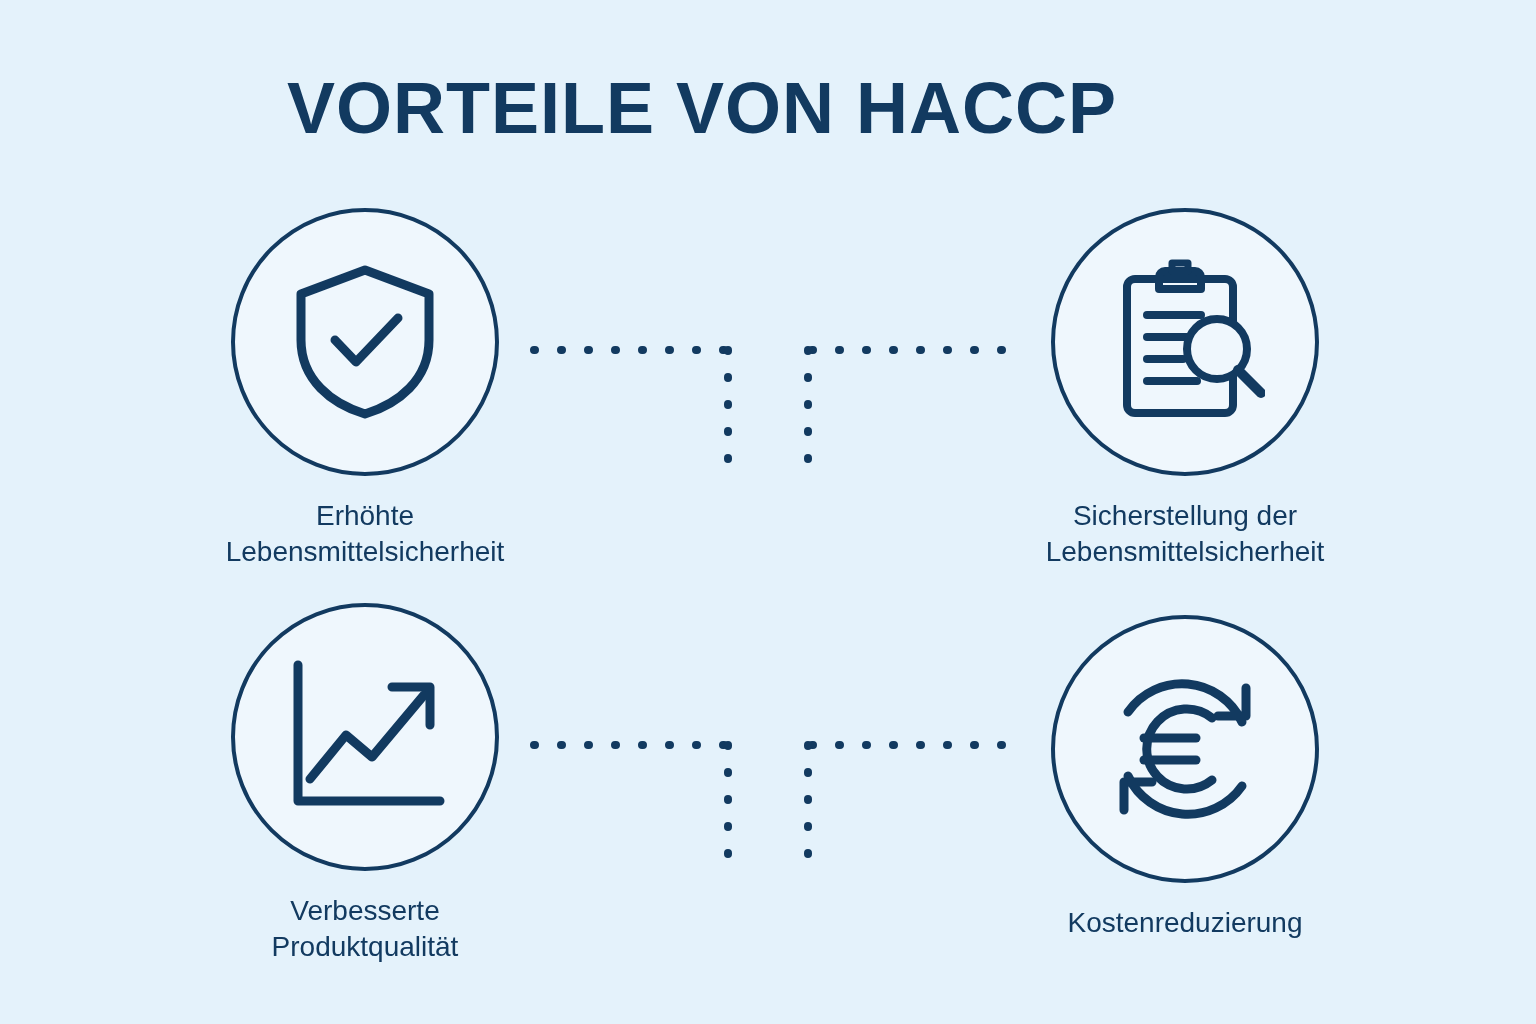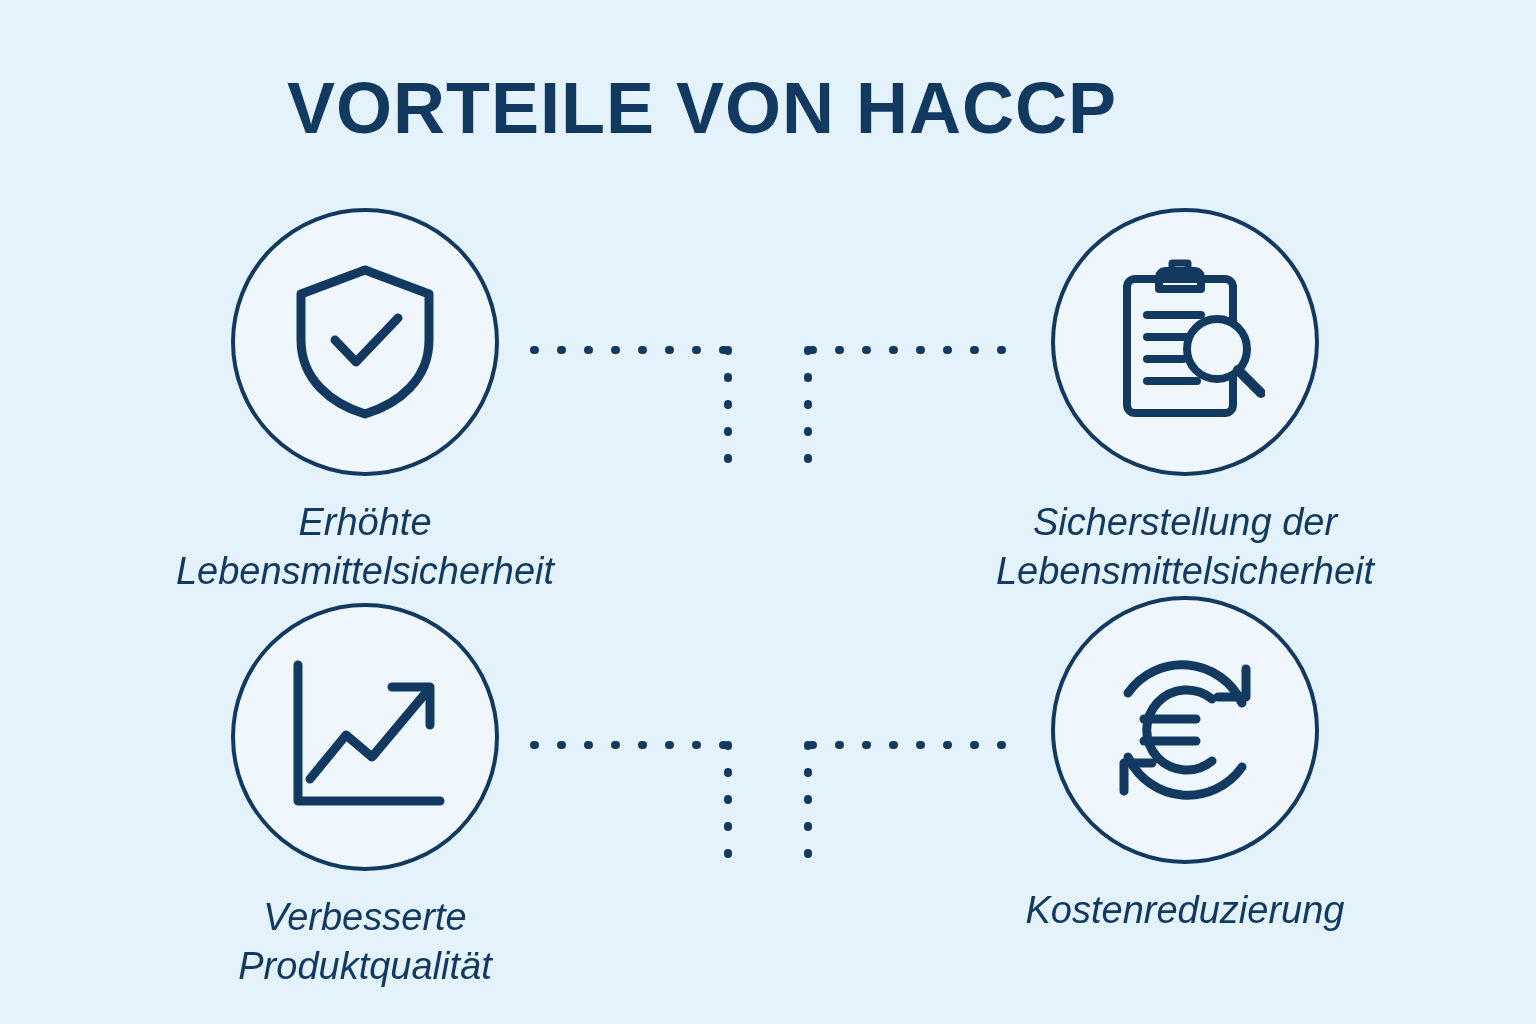--- a/index.html
+++ b/index.html
@@ -48,34 +48,33 @@
     display: flex;
     align-items: center;
     justify-content: center;
     box-sizing: border-box;
   }
   .circle svg {
     display: block;
   }
   .caption {
     margin-top: 22px;
-    font-size: 38px;
+    font-size: 28px;
     line-height: 1.28;
     color: #123a60;
     font-family: "Liberation Sans", sans-serif;
     font-weight: 400;
     white-space: pre-line;
-    font-style: italic;
   }
 
   
   #node-tl { left: 155px; top: 208px; }
   #node-tr { left: 975px; top: 208px; }
   #node-bl { left: 155px; top: 603px; }
-  #node-br { left: 975px; top: 596px; }
+  #node-br { left: 975px; top: 615px; }
 
   
   .dots {
     position: absolute;
     pointer-events: none;
   }
   #dots-top   { left: 500px; top: 318px; }
   #dots-bottom{ left: 500px; top: 713px; }
 </style>
 </head>

